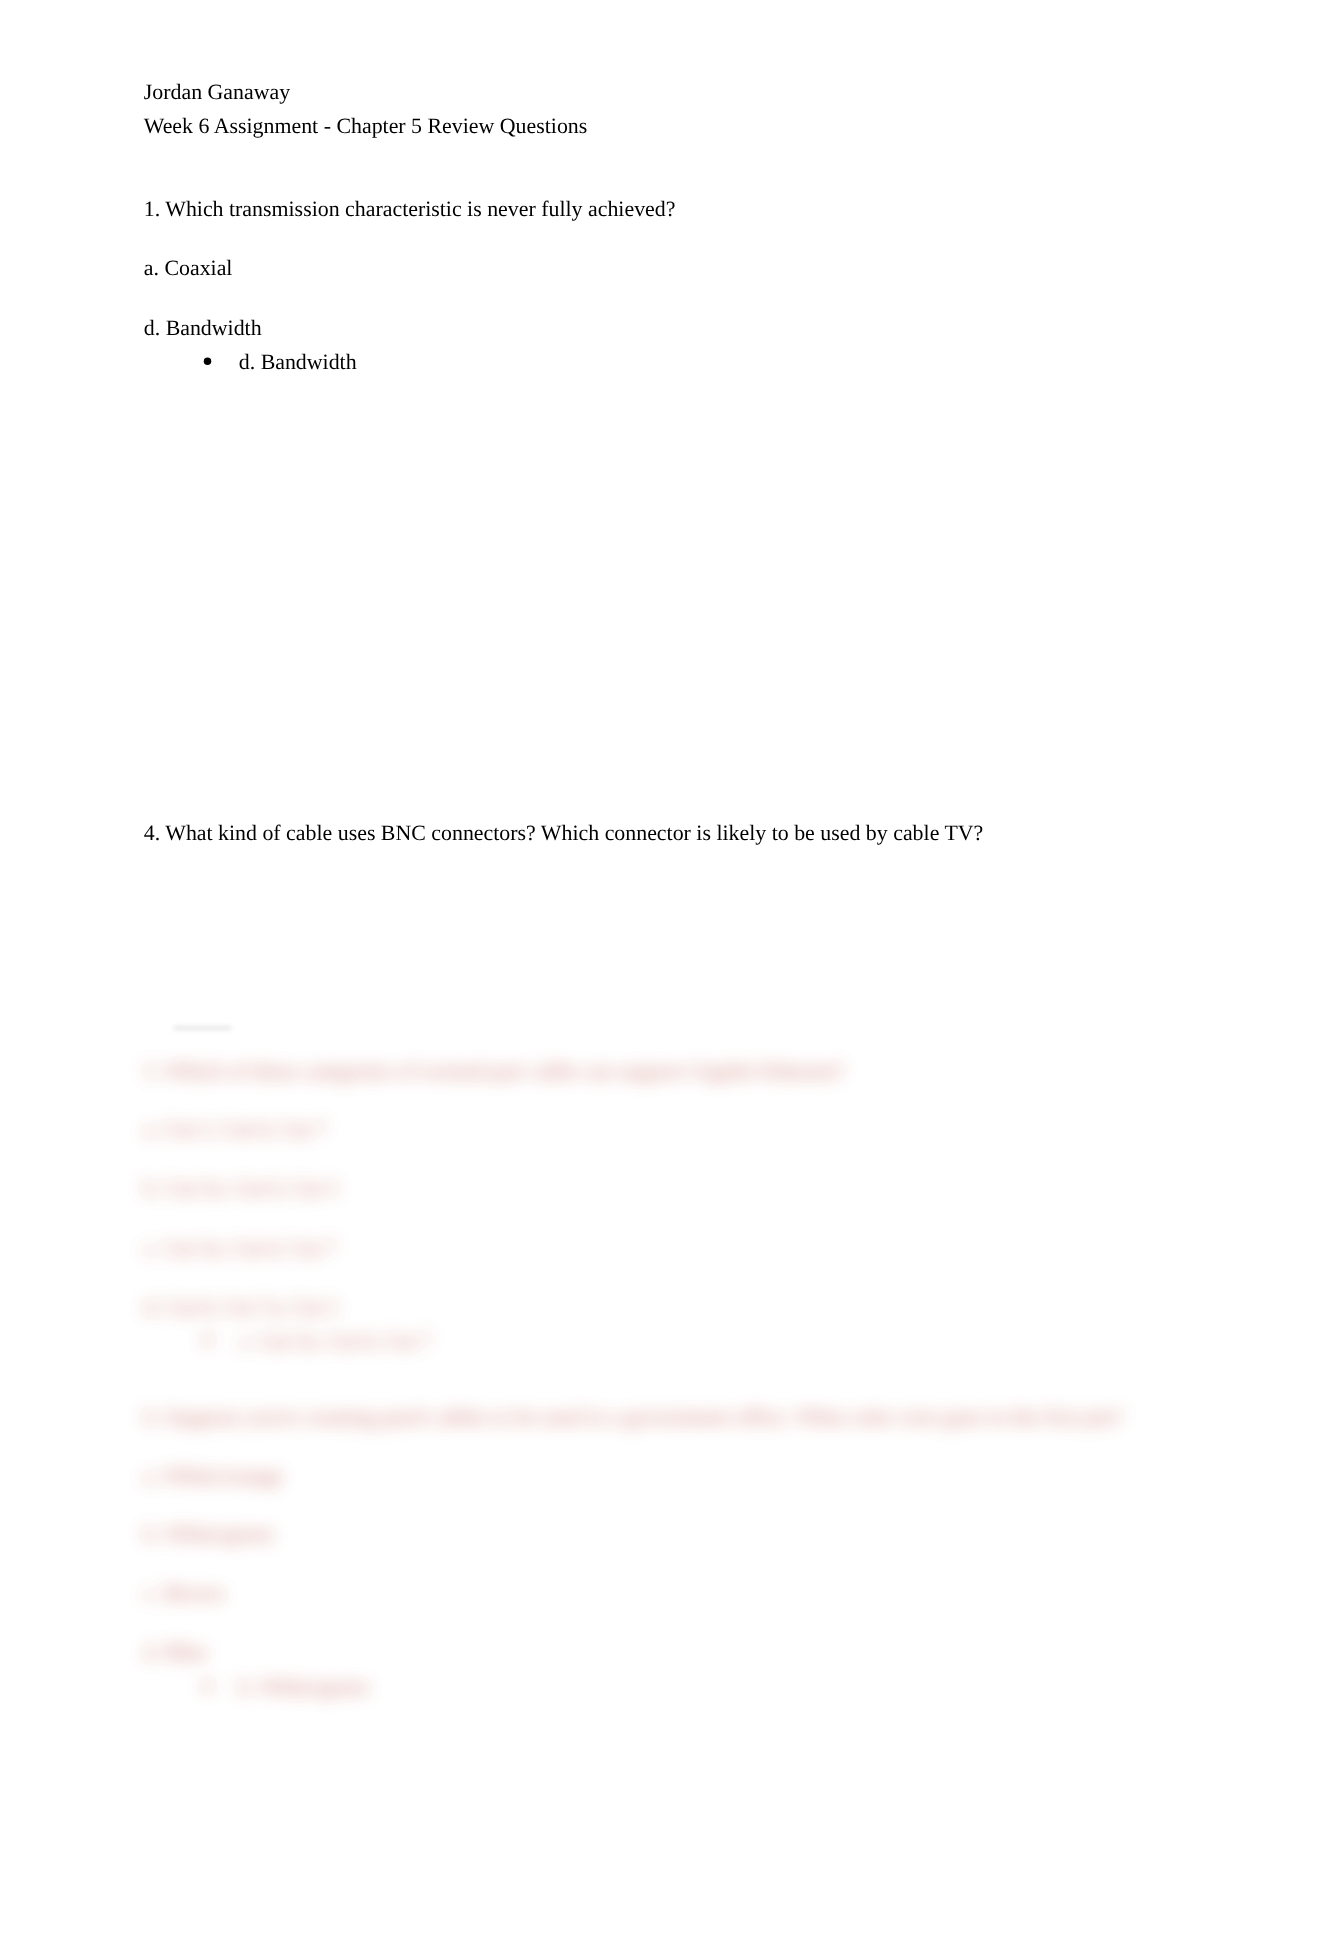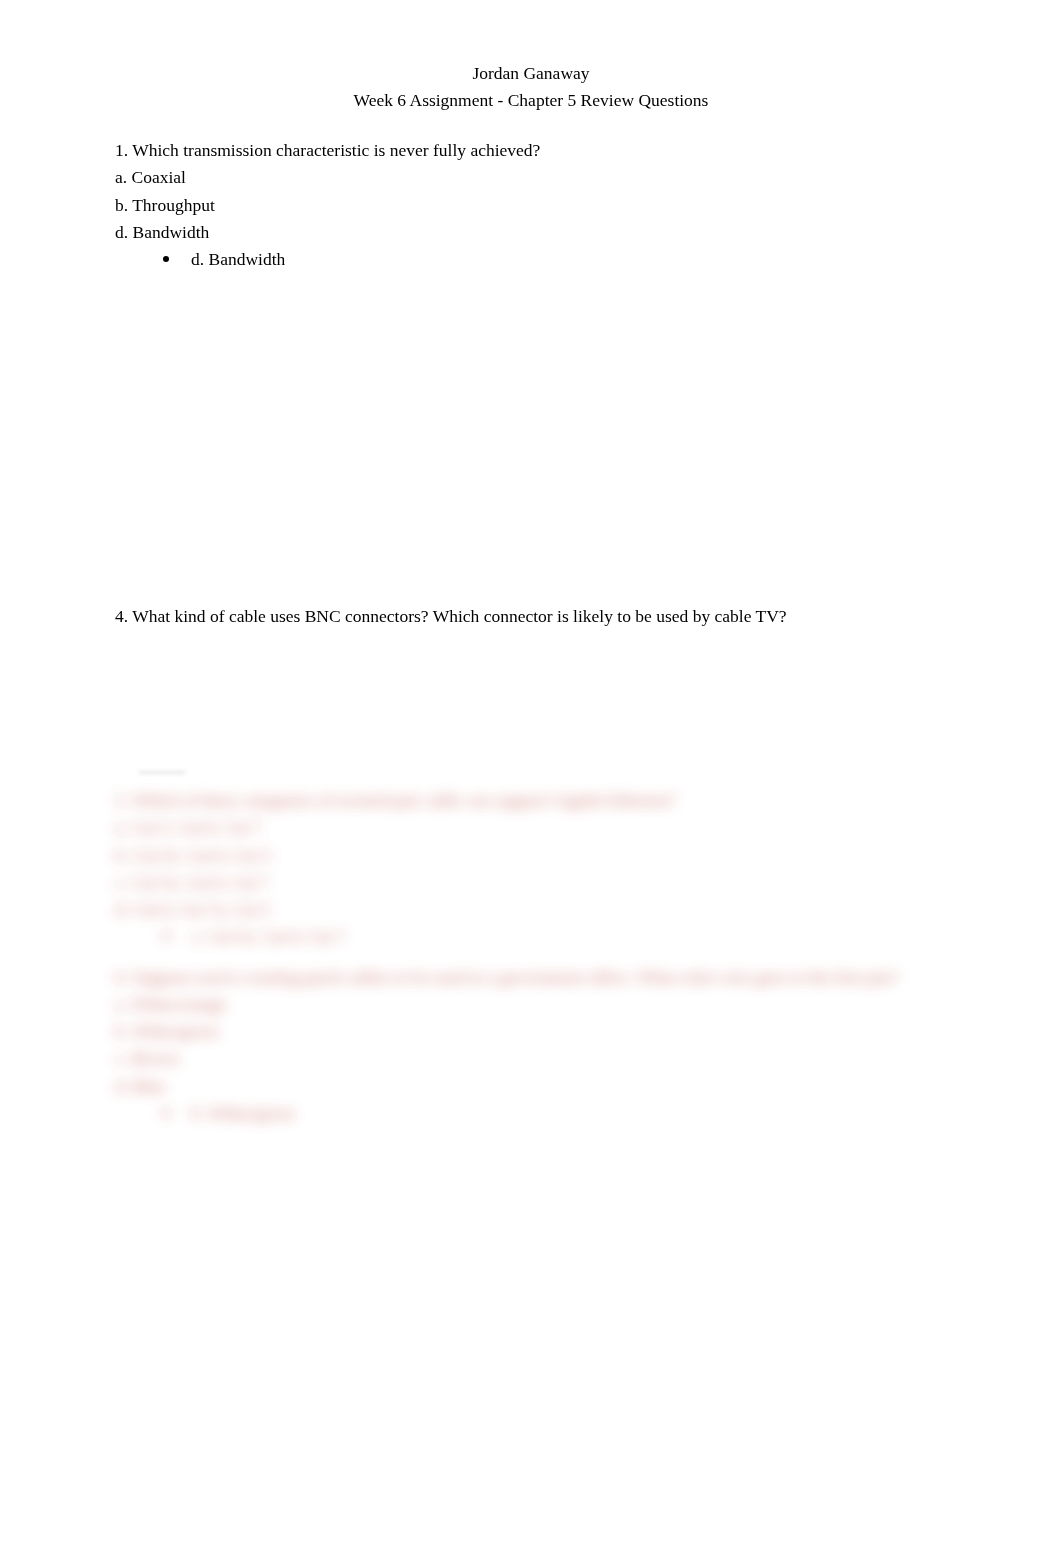--- a/index.html
+++ b/index.html
@@ -12,31 +12,32 @@
       height: 1561px;
       background: #ffffff;
       font-family: "Times New Roman", Times, serif;
       font-size: 17.5px;
       color: #000000;
       line-height: 1.55;
       position: relative;
       padding: 60px 115px 0 115px;
     }
     .header {
-      text-align: center;
-      margin-bottom: 23px;
+      text-align: left;
+      margin-bottom: 40px;
     }
     .header .line {
       display: block;
     }
     .content {
       text-align: left;
     }
     .q-line {
       display: block;
+      margin-top: 20px;
     }
     .bullet-row {
       display: flex;
       align-items: center;
       padding-left: 48px;
     }
     .bullet-dot {
       width: 6px;
       height: 6px;
       border-radius: 50%;
@@ -86,21 +87,20 @@
 
 <div class="header">
   <span class="line">Jordan Ganaway</span>
   <span class="line">Week 6 Assignment - Chapter 5 Review Questions</span>
 </div>
 
 <div class="content">
 
   <span class="q-line">1. Which transmission characteristic is never fully achieved?</span>
   <span class="q-line">a. Coaxial</span>
-  <span class="q-line">b. Throughput</span>
   <span class="q-line">d. Bandwidth</span>
   <div class="bullet-row">
     <span class="bullet-dot"></span>
     <span>d. Bandwidth</span>
   </div>
 
   <div class="gap-small"></div>
 
 
   <div class="gap-q3"></div>

